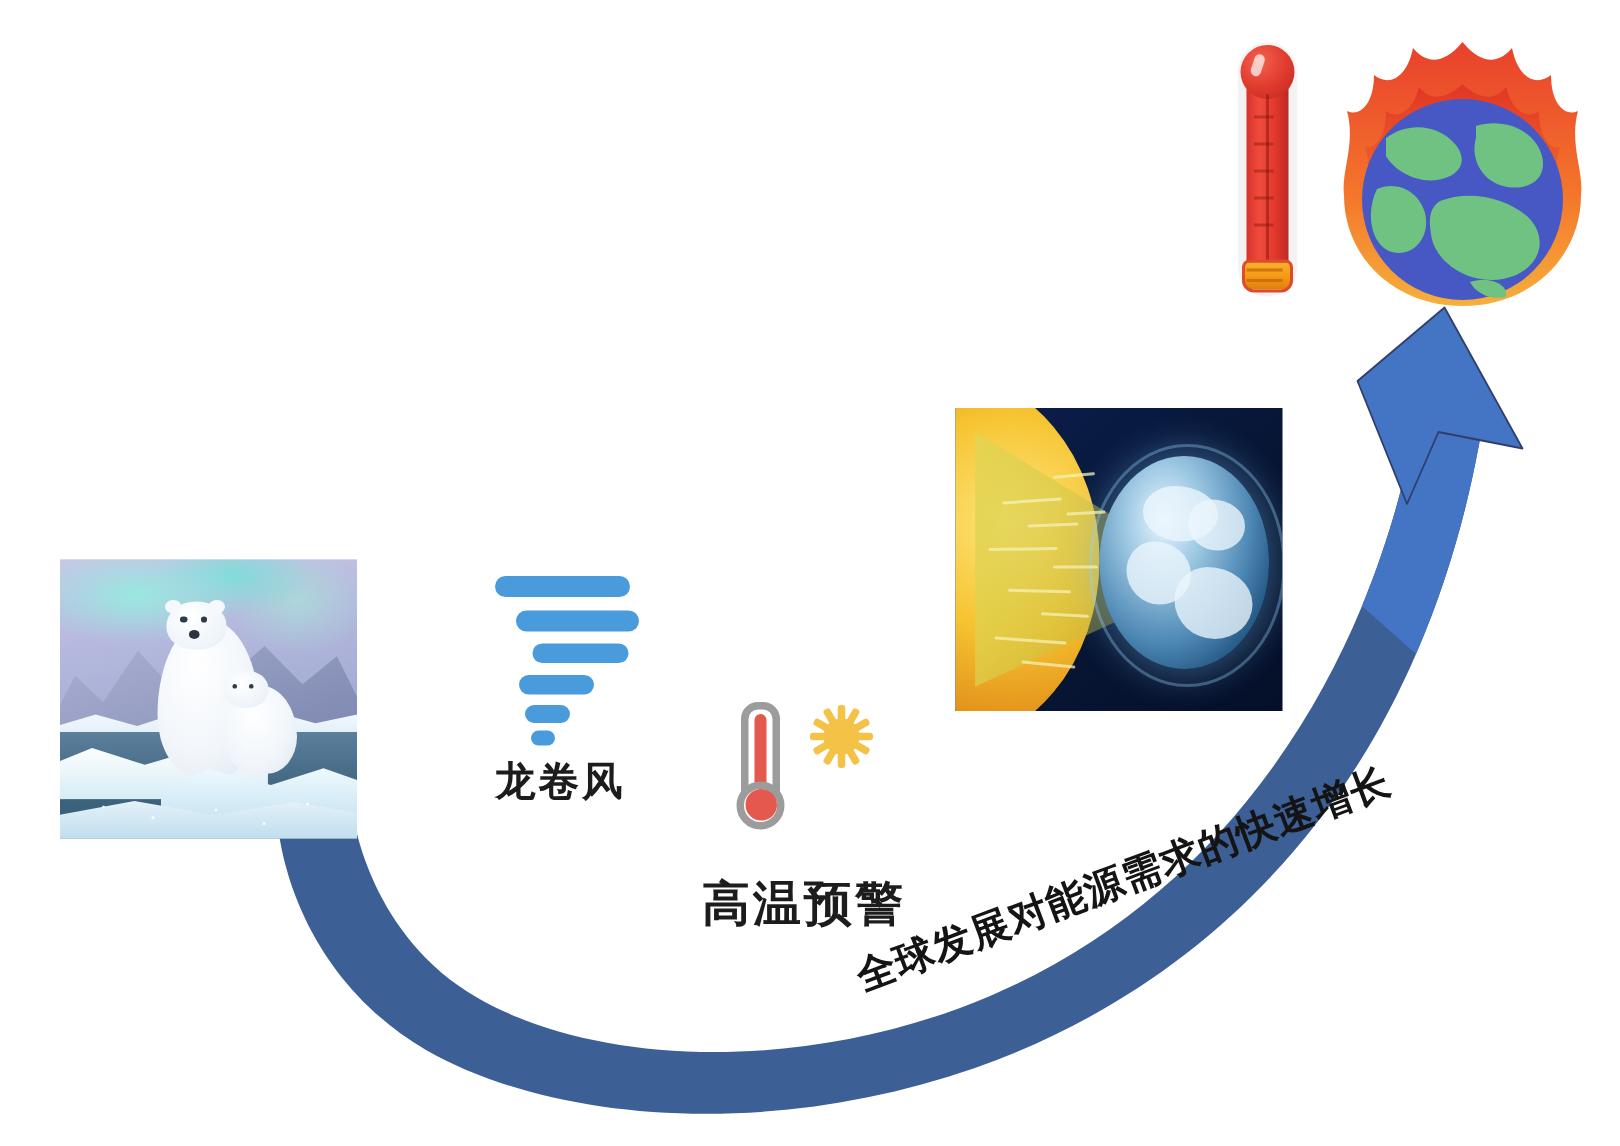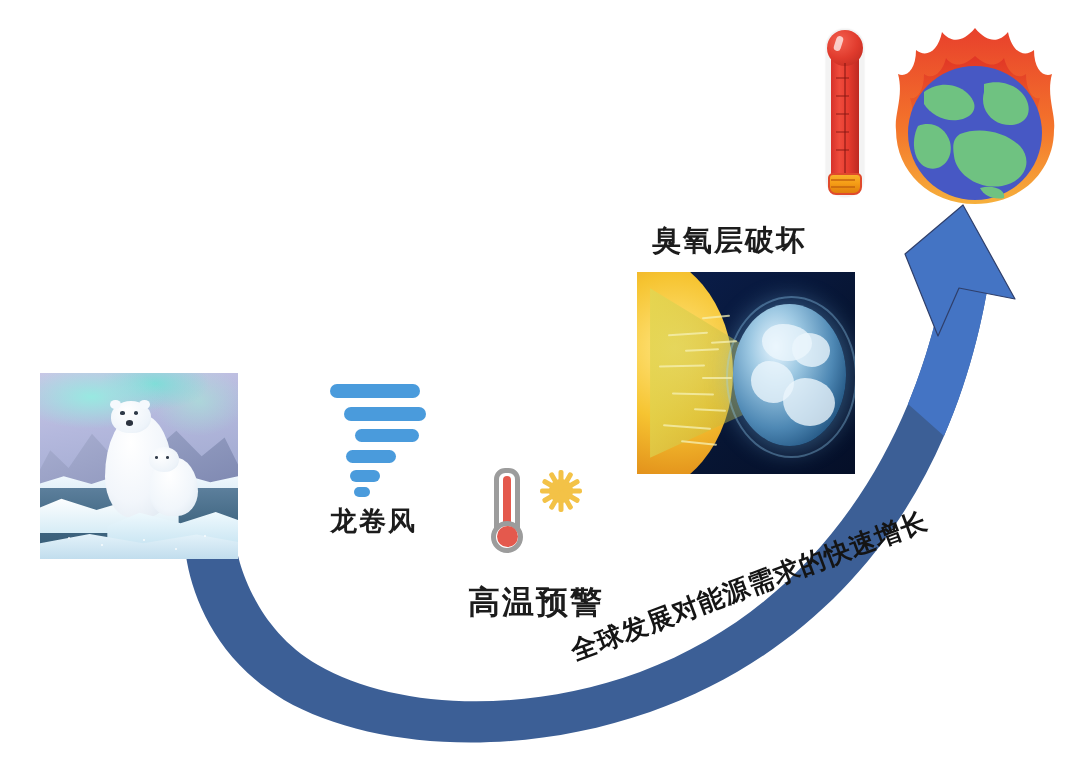--- a/index.html
+++ b/index.html
@@ -373,21 +373,20 @@
         <div class="ray" style="transform: translate(-50%, 0px) rotate(180deg);"></div>
         <div class="ray" style="transform: translate(-50%, 0px) rotate(210deg);"></div>
         <div class="ray" style="transform: translate(-50%, 0px) rotate(240deg);"></div>
         <div class="ray" style="transform: translate(-50%, 0px) rotate(270deg);"></div>
         <div class="ray" style="transform: translate(-50%, 0px) rotate(300deg);"></div>
         <div class="ray" style="transform: translate(-50%, 0px) rotate(330deg);"></div>
       </div>
   </div>
   <div class="label" style="left:468px; top:581px; font-size:32px;">高温预警</div>
 
-  <div class="label" style="left:652px; top:221px; font-size:29px;">臭氧层破坏</div>
   <div id="ozone-photo" class="abs">
     <div class="sun-blob"></div>
     <div class="cone"></div>
     <div class="earth">
       <div class="earth-land" style="left:26%;top:14%;width:44%;height:26%;"></div>
       <div class="earth-land" style="left:16%;top:40%;width:38%;height:30%;"></div>
       <div class="earth-land" style="left:44%;top:52%;width:46%;height:34%;"></div>
       <div class="earth-land" style="left:52%;top:20%;width:34%;height:24%;"></div>
     </div>
     <div class="halo"></div>

